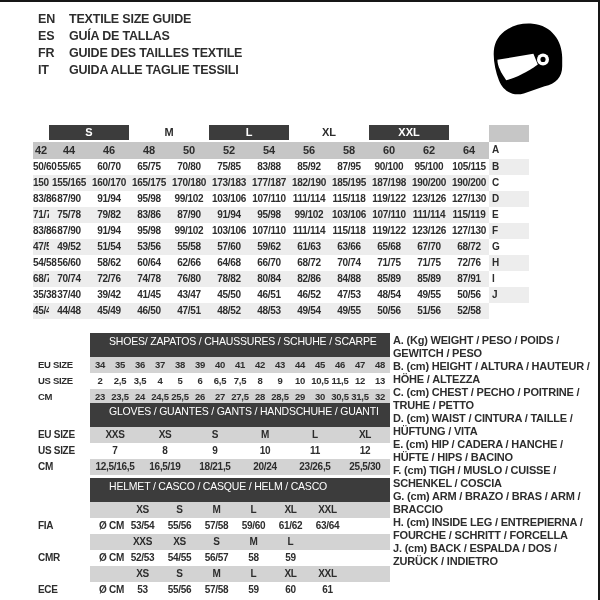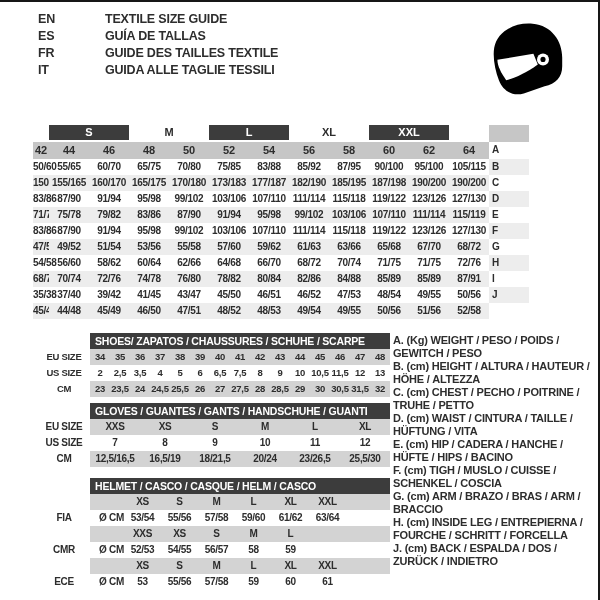--- a/index.html
+++ b/index.html
@@ -4,46 +4,46 @@
 <style>
   html,body{margin:0;padding:0;background:#fff;}
   .page{position:relative;width:600px;height:600px;background:#fff;overflow:hidden;
         font-family:"Liberation Sans",sans-serif;color:#2d2d2d;}
   .topline{position:absolute;left:0;top:0;width:600px;height:2px;background:#161616;}
   .rightline{position:absolute;right:0;top:0;width:2px;height:600px;background:#161616;}
 
   
   .langs{position:absolute;left:38px;top:11px;font-weight:bold;font-size:12.5px;
          line-height:17px;letter-spacing:-0.2px;}
-  .langs .lrow{display:flex;gap:36px;}
+  .langs .lrow{display:flex;}
   .langs .code{width:31px;}
 
   .helmet-logo{position:absolute;left:487px;top:13px;width:80px;height:92px;}
 
   
   #main-grid{position:absolute;left:33px;top:125px;display:grid;
              grid-template-columns:16px repeat(12,40px);
              font-weight:bold;text-align:center;}
   #main-grid .gh{height:15px;line-height:15px;font-size:11px;letter-spacing:0;}
   #main-grid .gh.dark{background:#3c3c3c;color:#fff;}
   #main-grid .sz{height:17px;line-height:17px;font-size:11px;background:#c6c6c6;}
   #main-grid .val,#main-grid .lbl{height:16px;line-height:16px;font-size:10px;
              letter-spacing:-0.3px;white-space:nowrap;}
   #main-grid .lbl{text-align:left;padding-left:3px;box-sizing:border-box;}
   #main-grid .alt{background:#ededed;}
 
   
   .section{position:absolute;left:38px;}
-  .bar{margin-left:52px;width:300px;height:16px;background:#3c3c3c;color:#fff;
-       font-weight:bold;font-size:10.5px;line-height:16px;padding-left:5px;
+  .bar{margin-left:52px;width:300px;height:24px;background:#3c3c3c;color:#fff;
+       font-weight:normal;font-size:10.5px;line-height:16px;padding-left:19px;
        box-sizing:border-box;letter-spacing:-0.2px;white-space:nowrap;}
   .strip{display:grid;font-weight:bold;font-size:10px;text-align:center;
          letter-spacing:-0.3px;}
   .strip .c{height:16px;line-height:16px;white-space:nowrap;}
-  .strip .rowlbl{text-align:center;background:#fff;}
+  .strip .rowlbl{text-align:left;background:#fff;}
   .strip .shade{background:#d3d3d3;}
   #shoes-grid{grid-template-columns:52px repeat(15,20px);font-size:9.5px;}
   #gloves-grid{grid-template-columns:52px repeat(6,50px);}
   #helmet-grid{grid-template-columns:52px 34px repeat(6,37px) 44px;}
   #helmet-grid .unit{text-align:right;}
 
   
   #legend{position:absolute;left:393px;top:334px;width:208px;font-weight:bold;
           font-size:11px;line-height:13px;letter-spacing:-0.2px;}
 </style>

